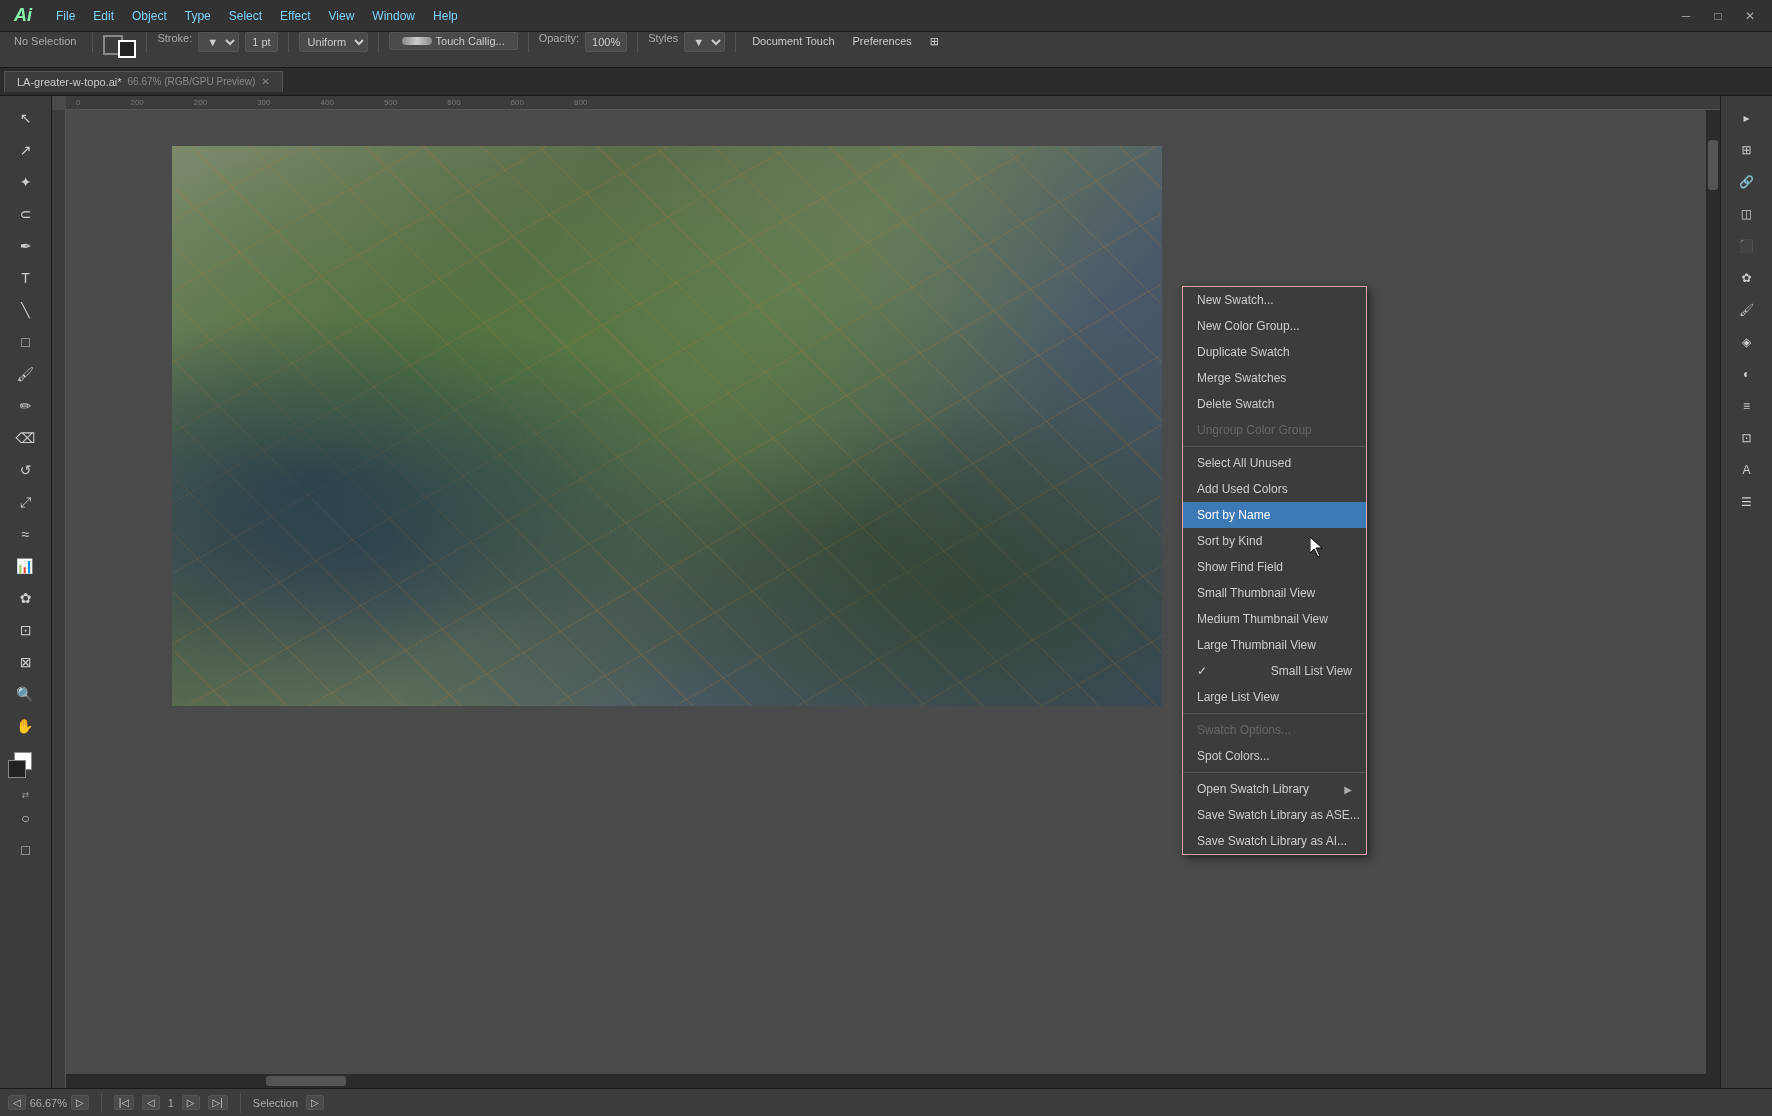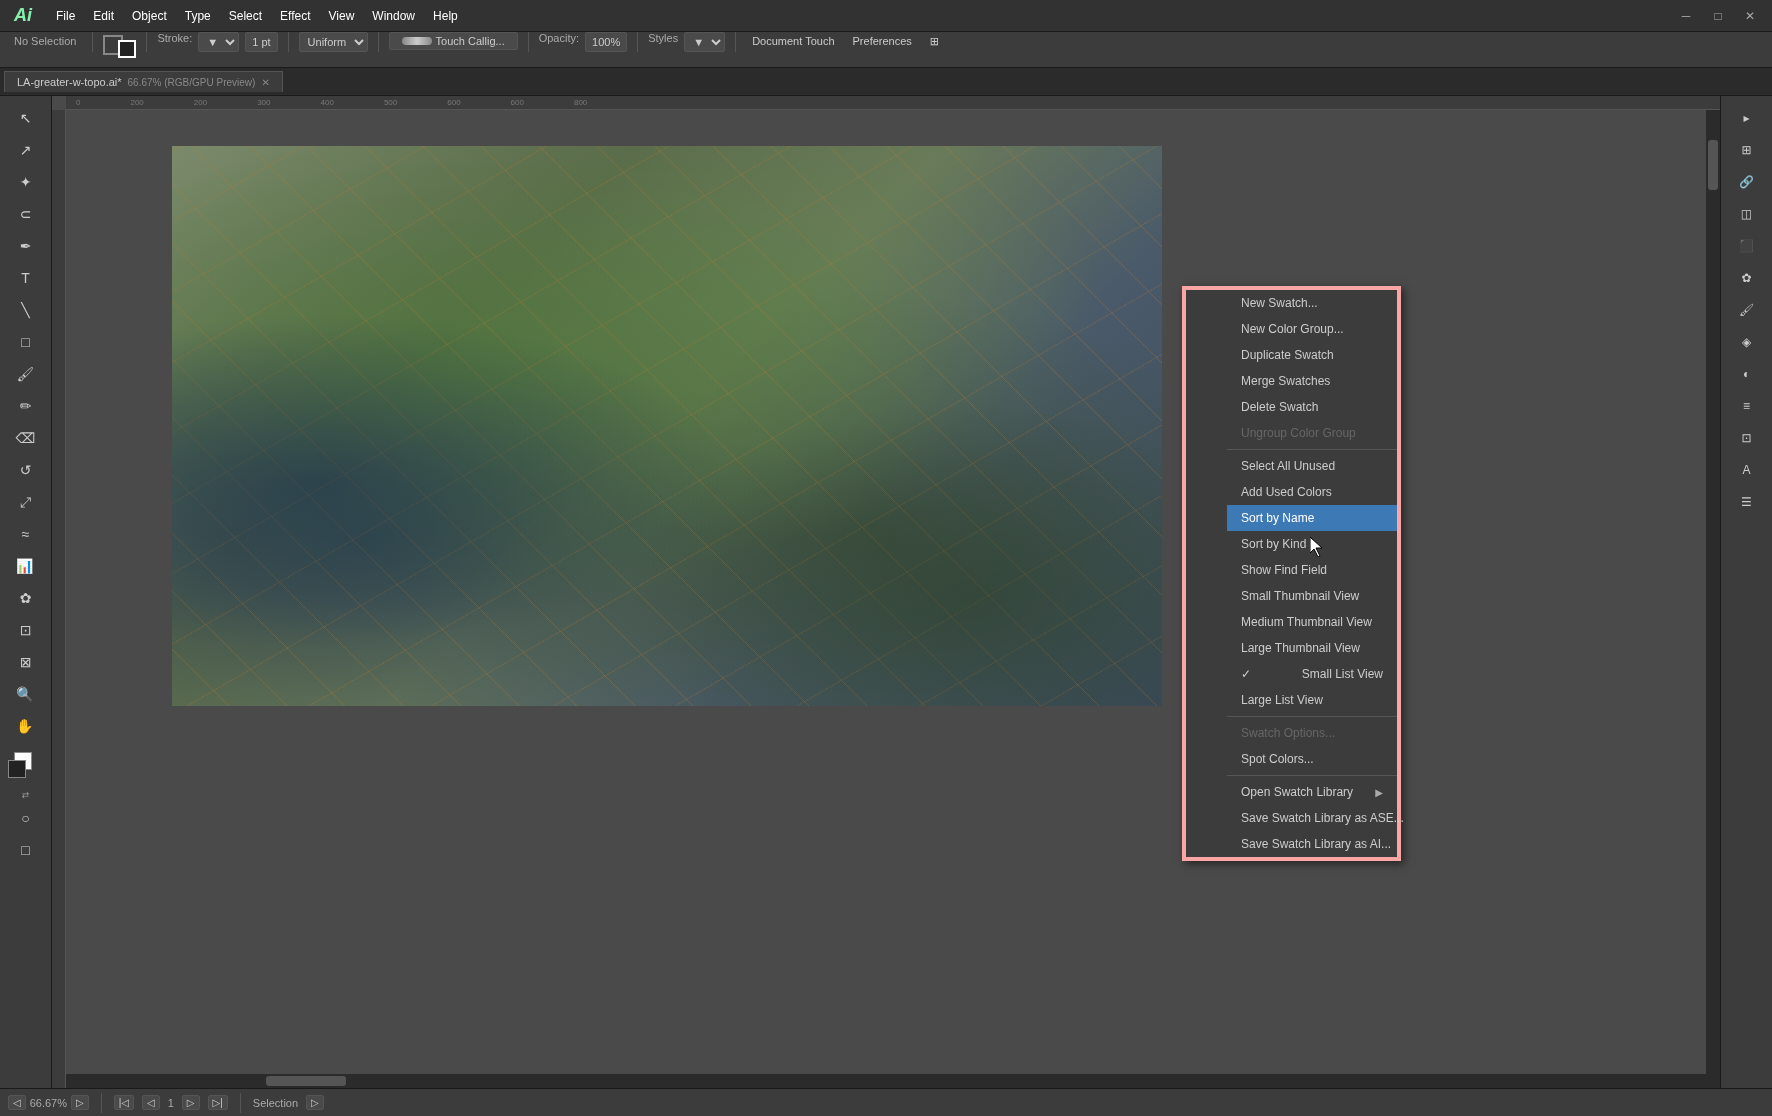--- a/index.html
+++ b/index.html
@@ -27,21 +27,21 @@
     .ai-logo {
       color: #86efac;
       font-weight: bold;
       font-size: 18px;
       font-style: italic;
       margin-right: 8px;
       padding: 2px 6px;
     }
     .menu-item {
       padding: 4px 8px;
-      color: #ffffff;
+      color: #7dd3fc;
       cursor: pointer;
       border-radius: 2px;
       font-size: 12px;
     }
 
     
     #toolbar {
       height: 36px;
       background: #3c3c3c;
       display: flex;
@@ -89,21 +89,21 @@
     }
     .tab {
       padding: 4px 12px;
       background: #3c3c3c;
       border: 1px solid #555;
       border-bottom: none;
       color: #ccc;
       font-size: 11px;
       cursor: pointer;
       display: flex;
-      align-items: center;
+      align-items: flex-start;
       gap: 6px;
     }
     .tab-close {
       color: #888;
       font-size: 10px;
     }
 
     
     #main-area {
       display: flex;
@@ -179,26 +179,25 @@
       align-items: center;
       padding: 8px 0;
       gap: 4px;
     }
 
     
     #context-menu {
       position: absolute;
       top: 190px;
       left: 1130px;
-      width: 219px;
+      width: 185px;
       background: #3c3c3c;
-      border: 4px solid #fca5a5;
+      border: 1px solid #fca5a5;
       box-shadow: 3px 3px 8px rgba(0,0,0,0.5);
       z-index: 100;
-      padding-left: 41px;
     }
     .ctx-item {
       padding: 6px 14px;
       color: #ccc;
       cursor: pointer;
       font-size: 12px;
       display: flex;
       align-items: center;
       justify-content: space-between;
       white-space: nowrap;

